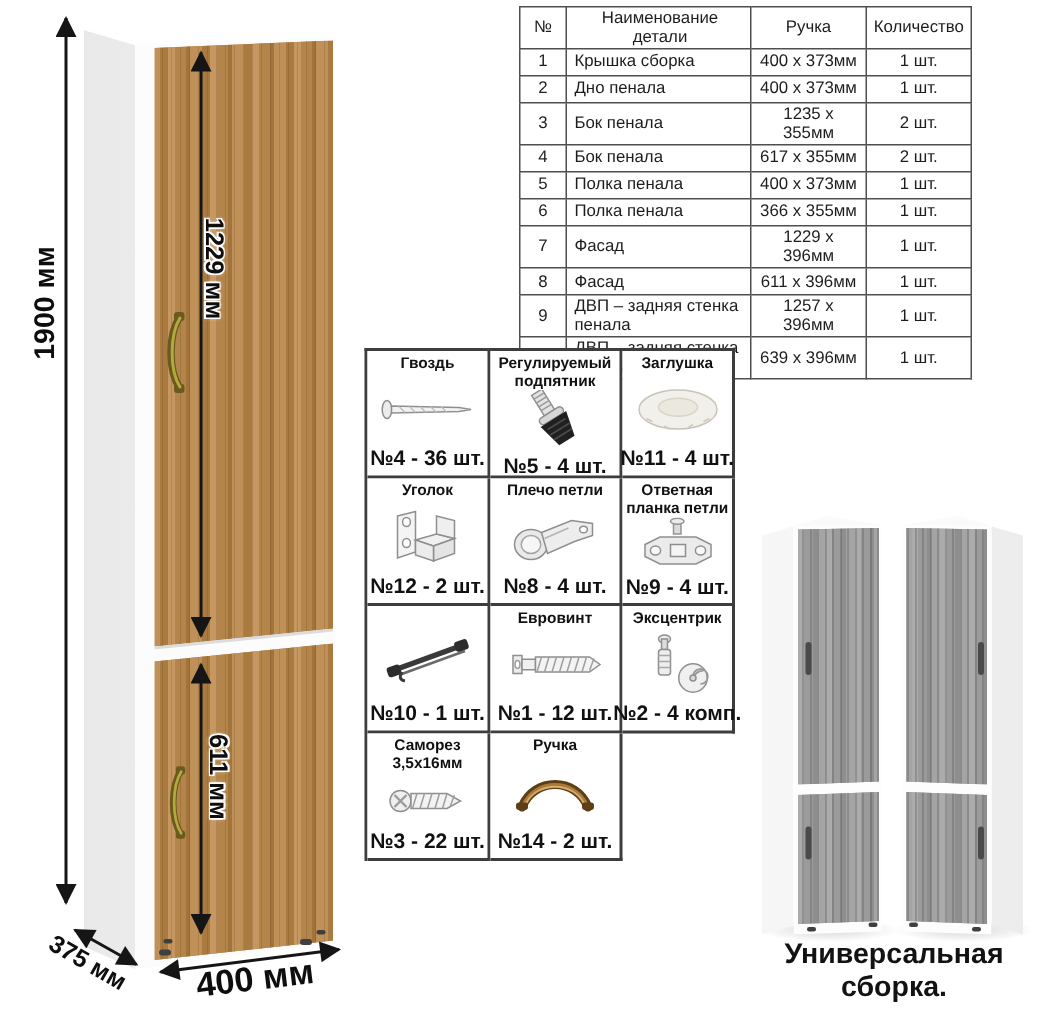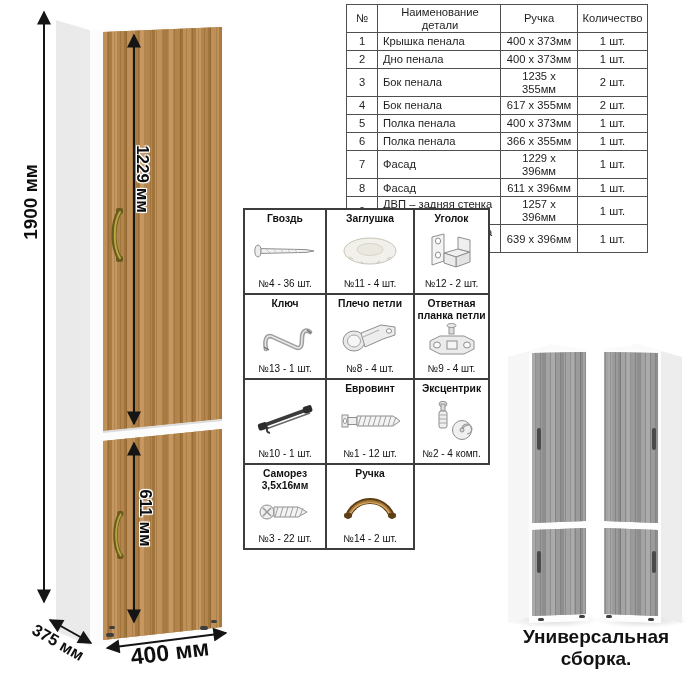--- a/index.html
+++ b/index.html
@@ -64,30 +64,30 @@
 
   
   .parts-table { position:absolute; left:346px; top:4px; border-collapse:collapse;
                  font-size:11.2px; color:#1d1d1d; table-layout:fixed; }
   .parts-table th, .parts-table td { border:1px solid #4f4f4f; padding:1px 3px; height:15px;
                  line-height:1.12; text-align:center; font-weight:normal; overflow:hidden; }
   .parts-table td.c1 { text-align:left; padding-left:5px; }
   .parts-table th.h1 { text-align:center; padding-left:5px; }
 
   
-  .hw-grid { position:absolute; left:243px; top:208px;
+  .hw-grid { position:absolute; left:243px; top:232px;
              display:grid; grid-template-columns:82px 88px 75px; grid-auto-rows:85px;
              border-top:2px solid #3d3d3d; border-left:2px solid #3d3d3d; }
   .hw-cell { border-right:2px solid #3d3d3d; border-bottom:2px solid #3d3d3d; box-sizing:border-box;
              display:flex; flex-direction:column; align-items:center; justify-content:space-between;
              padding:3px 2px 4px; background:#fff; }
   .hw-cell.empty { border:none; background:transparent; }
   .hw-name  { font-weight:bold; font-size:10.3px; line-height:1.12; text-align:center; color:#111; }
   .hw-icon  { flex:1; display:flex; align-items:center; justify-content:center; }
-  .hw-count { font-weight:normal; font-size:10px; color:#111; white-space:nowrap; }
+  .hw-count { font-weight:bold; font-size:14px; color:#111; white-space:nowrap; }
 
   .assembly-caption { position:absolute; left:492px; top:626px; width:208px; text-align:center;
                       font-size:19px; font-weight:bold; color:#121212; }
 </style>
 </head>
 <body>
 
 <div class="scene">
 
   <div class="pc" id="cab-side"></div>
@@ -149,21 +149,21 @@
       <tr>
         <th>№</th>
         <th class="h1">Наименование детали</th>
         <th>Ручка</th>
         <th>Количество</th>
       </tr>
     </thead>
     <tbody>
         <tr>
           <td class="c0">1</td>
-          <td class="c1">Крышка пенала</td>
+          <td class="c1">Крышка сборка</td>
           <td class="c2">400 х 373мм</td>
           <td class="c3">1 шт.</td>
         </tr>
         <tr>
           <td class="c0">2</td>
           <td class="c1">Дно пенала</td>
           <td class="c2">400 х 373мм</td>
           <td class="c3">1 шт.</td>
         </tr>
         <tr>
@@ -221,20 +221,35 @@
       <div class="hw-cell">
         <div class="hw-name">Гвоздь</div>
         <div class="hw-icon">
           <svg width="66" height="18" viewBox="0 0 66 18">
             <ellipse cx="6" cy="9" rx="3.2" ry="6" fill="#ececec" stroke="#8f8f8f"></ellipse>
             <path d="M9,6.6 L54,7.6 L62,9 L54,10.4 L9,11.4 Z" fill="#f1f1f1" stroke="#8f8f8f"></path>
             <path d="M14,7 l4,4 M21,7 l4,4 M28,7 l4,4 M35,7 l4,4 M42,7 l4,4" stroke="#bdbdbd" stroke-width="0.8"></path>
           </svg>
         </div>
         <div class="hw-count">№4 - 36 шт.</div>
+      </div>
+      <div class="hw-cell">
+        <div class="hw-name">Регулируемый подпятник</div>
+        <div class="hw-icon">
+          <svg width="54" height="42" viewBox="0 0 54 42">
+            <g transform="rotate(-32 27 21)">
+              <rect x="23" y="-2" width="8" height="16" fill="#e3e3e3" stroke="#8f8f8f"></rect>
+              <path d="M23,1 h8 M23,4 h8 M23,7 h8 M23,10 h8" stroke="#9a9a9a"></path>
+              <rect x="18" y="14" width="18" height="5" rx="2.5" fill="#d6d6d6" stroke="#8f8f8f"></rect>
+              <path d="M17,19 L37,19 L33,36 L21,36 Z" fill="#202020"></path>
+              <path d="M20,23 L34,23 M19.5,27 L34.5,27 M20,31 L34,31" stroke="#4a4a4a" stroke-width="1.2"></path>
+            </g>
+          </svg>
+        </div>
+        <div class="hw-count">№5 - 4 шт.</div>
       </div>
       <div class="hw-cell">
         <div class="hw-name">Заглушка</div>
         <div class="hw-icon">
           <svg width="58" height="32" viewBox="0 0 58 32">
             <ellipse cx="29" cy="16" rx="26" ry="13" fill="#f2f0ea" stroke="#c8c4b8"></ellipse>
             <ellipse cx="29" cy="14.5" rx="13" ry="6" fill="#ebe8e0" stroke="#d8d4c8"></ellipse>
             <path d="M8,22 l4,2 M46,24 l4,-2 M20,27 l3,2 M36,28 l3,-2" stroke="#cfcbc0" stroke-width="1.2"></path>
           </svg>
         </div>
@@ -249,31 +264,20 @@
             <ellipse cx="14" cy="24" rx="2.6" ry="3" fill="#fff" stroke="#8f8f8f"></ellipse>
             <path d="M20,22 L34,18 L46,21 L32,26 Z" fill="#f0f0f0" stroke="#8f8f8f"></path>
             <path d="M32,26 L46,21 L46,31 L32,36 Z" fill="#e4e4e4" stroke="#8f8f8f"></path>
             <path d="M20,22 L32,26 L32,36 L20,32 Z" fill="#ececec" stroke="#8f8f8f"></path>
             <path d="M34,6 L46,9 L46,21 L34,18 Z" fill="#efefef" stroke="#8f8f8f"></path>
           </svg>
         </div>
         <div class="hw-count">№12 - 2 шт.</div>
       </div>
       <div class="hw-cell">
-        <div class="hw-name">Ключ</div>
-        <div class="hw-icon">
-          <svg width="58" height="34" viewBox="0 0 58 34">
-            <path d="M10,30 C8,20 11,15 17,18 L39,28 C45,31 46,27 46,19 C46,12 50,10 54,13" fill="none" stroke="#a0a0a0" stroke-width="4.6" stroke-linecap="round"></path>
-            <path d="M10,30 C8,20 11,15 17,18 L39,28 C45,31 46,27 46,19 C46,12 50,10 54,13" fill="none" stroke="#e8e8e8" stroke-width="1.5" stroke-linecap="round"></path>
-            <path d="M8,28 l5,3 M51,11 l4,3" stroke="#6f6f6f" stroke-width="1.4"></path>
-          </svg>
-        </div>
-        <div class="hw-count">№13 - 1 шт.</div>
-      </div>
-      <div class="hw-cell">
         <div class="hw-name">Плечо петли</div>
         <div class="hw-icon">
           <svg width="62" height="38" viewBox="0 0 62 38">
             <ellipse cx="15" cy="24" rx="11" ry="10" fill="#e9e9e9" stroke="#8f8f8f"></ellipse>
             <ellipse cx="15" cy="24" rx="6.5" ry="6" fill="#f6f6f6" stroke="#a5a5a5"></ellipse>
             <path d="M22,16 L42,8 L56,10 L56,18 L44,22 L26,30 Z" fill="#ededed" stroke="#8f8f8f"></path>
             <ellipse cx="50" cy="14" rx="2.6" ry="2.2" fill="#fff" stroke="#8f8f8f"></ellipse>
             <path d="M24,20 L40,13" stroke="#b5b5b5" stroke-width="1.2"></path>
           </svg>
         </div>

